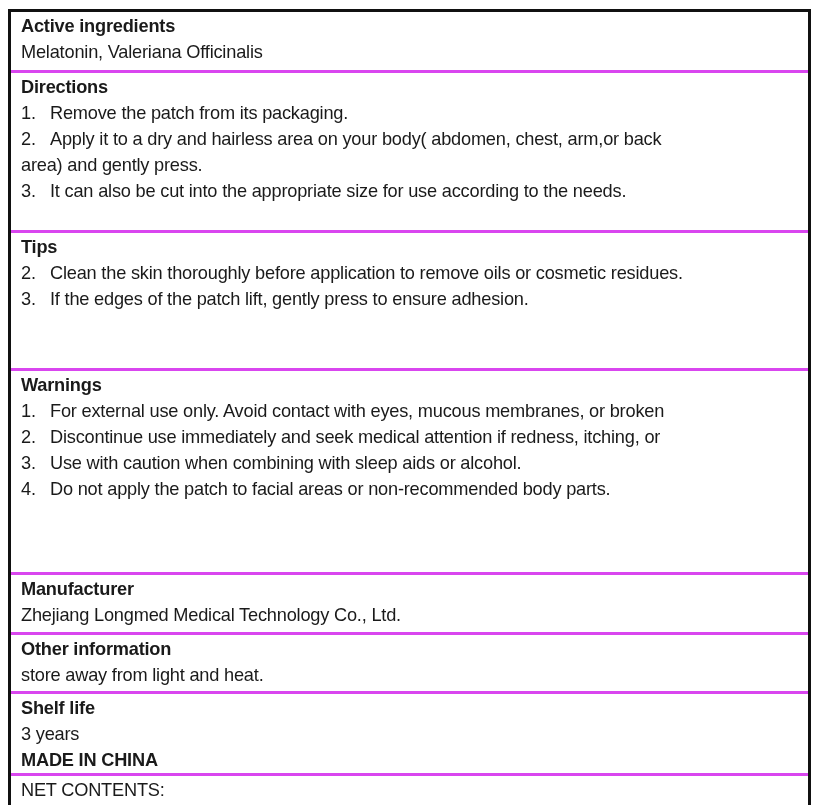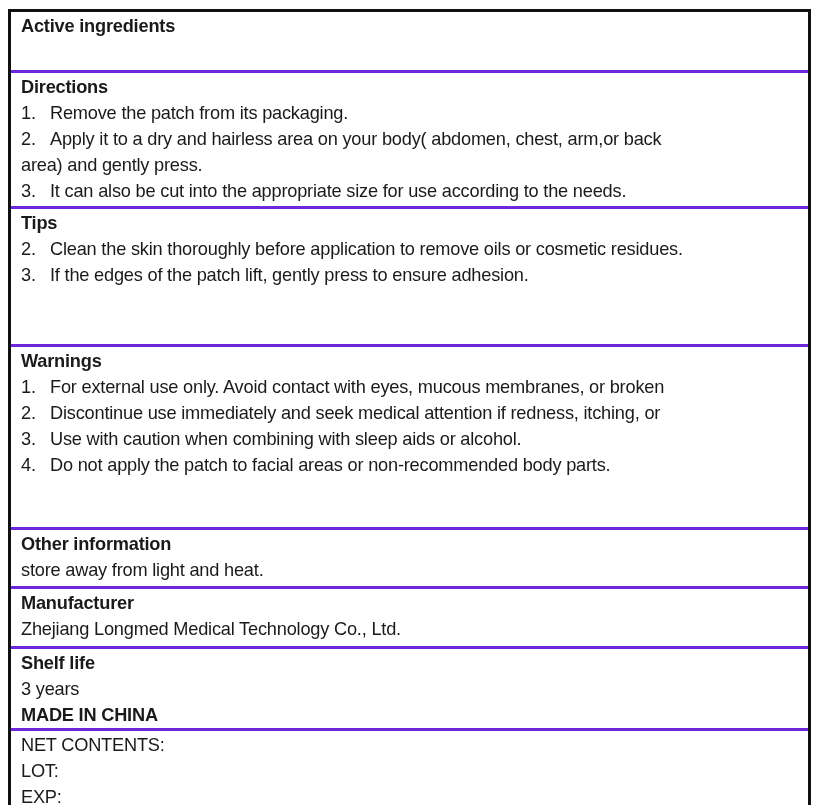--- a/index.html
+++ b/index.html
@@ -7,49 +7,50 @@
     .label-box {
       position: absolute;
       left: 8px; top: 9px;
       width: 797px;
       border: 3px solid #111111;
       box-sizing: content-box;
       font-family: "Liberation Sans", sans-serif;
       color: #1a1a1a;
     }
     .section {
-      border-bottom: 3px solid #6d28d9;
+      border-bottom: 3px solid #d946ef;
       padding: 1px 0 3px 10px;
       box-sizing: border-box;
     }
     .section:last-child { border-bottom: none; }
     .line {
       font-size: 18.2px;
       line-height: 26px;
       white-space: nowrap;
       letter-spacing: -0.2px;
     }
     .heading { font-weight: bold; }
     .item-num { display: inline-block; width: 29px; }
     #s-active { height: 61px; }
-    #s-directions { height: 136px; }
+    #s-directions { height: 160px; }
     #s-tips { height: 138px; }
-    #s-warnings { height: 183px; }
+    #s-warnings { height: 204px; }
     #s-other { height: 59px; }
     #s-manufacturer { height: 60px; }
     #s-shelf { height: 82px; }
     #s-net { height: 83px; }
   </style>
 </head>
 <body>
 
 <div class="label-box">
 
   <div class="section" id="s-active">
     <div class="line heading">Active ingredients</div>
+    <div class="line">Melatonin, Valeriana Officinalis</div>
   </div>
 
   <div class="section" id="s-directions">
     <div class="line heading">Directions</div>
     <div class="line"><span class="item-num">1.</span><span>Remove the patch from its packaging.</span></div>
     <div class="line"><span class="item-num">2.</span><span>Apply it to a dry and hairless area on your body( abdomen, chest, arm,or back</span></div>
     <div class="line">area) and gently press.</div>
     <div class="line"><span class="item-num">3.</span><span>It can also be cut into the appropriate size for use according to the needs.</span></div>
   </div>
 
@@ -60,28 +61,28 @@
   </div>
 
   <div class="section" id="s-warnings">
     <div class="line heading">Warnings</div>
     <div class="line"><span class="item-num">1.</span><span>For external use only. Avoid contact with eyes, mucous membranes, or broken</span></div>
     <div class="line"><span class="item-num">2.</span><span>Discontinue use immediately and seek medical attention if redness, itching, or</span></div>
     <div class="line"><span class="item-num">3.</span><span>Use with caution when combining with sleep aids or alcohol.</span></div>
     <div class="line"><span class="item-num">4.</span><span>Do not apply the patch to facial areas or non-recommended body parts.</span></div>
   </div>
 
+  <div class="section" id="s-manufacturer">
+    <div class="line heading">Manufacturer</div>
+    <div class="line">Zhejiang Longmed Medical Technology Co., Ltd.</div>
+  </div>
+
   <div class="section" id="s-other">
     <div class="line heading">Other information</div>
     <div class="line">store away from light and heat.</div>
-  </div>
-
-  <div class="section" id="s-manufacturer">
-    <div class="line heading">Manufacturer</div>
-    <div class="line">Zhejiang Longmed Medical Technology Co., Ltd.</div>
   </div>
 
   <div class="section" id="s-shelf">
     <div class="line heading">Shelf life</div>
     <div class="line">3 years</div>
     <div class="line heading">MADE IN CHINA</div>
   </div>
 
   <div class="section" id="s-net">
     <div class="line">NET CONTENTS:</div>

